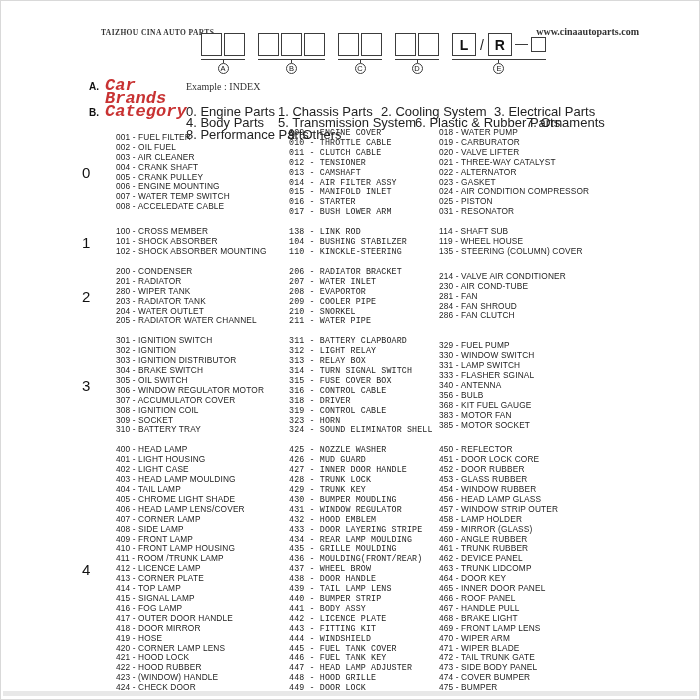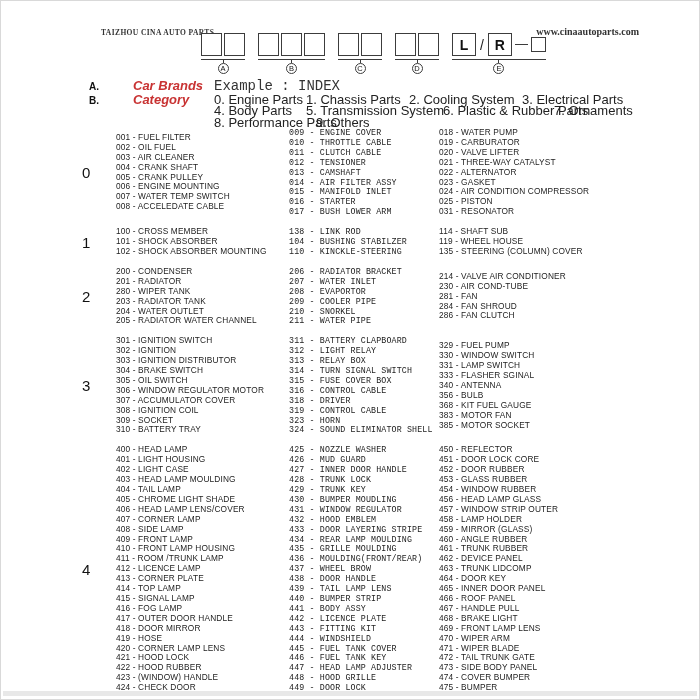--- a/index.html
+++ b/index.html
@@ -30,23 +30,23 @@
   .slash { font-size:14px; font-weight:400; margin:0 2px; color:#222; }
   .dash { width:13px; border-top:1.5px solid #3c3c3c; margin:0 1px; }
   .dline { align-self:stretch; border-bottom:1.5px solid #3c3c3c; margin-top:3px; }
   .tick { width:1px; height:3px; background:#3c3c3c; }
   .dcircle { width:11px; height:11px; border:1px solid #3c3c3c; border-radius:50%;
     font-size:7.5px; line-height:10px; text-align:center; color:#111; }
   
   .legend { position:absolute; left:88px; top:78px; width:580px; }
   .legend-row { display:flex; align-items:baseline; line-height:13px; }
   .l-label { font-weight:700; font-size:10px; width:16px; color:#111; }
-  .l-title { font-family:Liberation Sans, sans-serif; font-style:italic; font-weight:700;
-    font-size:13px; color:#c83232; width:81px;margin-left:28px; }
-  .l-example { font-family:Liberation Mono, monospace; font-size:14px; color:#333; }
+  .l-title { font-family:Liberation Mono, monospace; font-style:italic; font-weight:700;
+    font-size:17px; color:#c83232; width:81px; }
+  .l-example { font-family:Liberation Serif, serif; font-size:10px; color:#333; }
   .cat-rows { flex:1; }
   .cat-row { display:flex; line-height:11.3px; }
   .cat-item { font-size:13px; white-space:nowrap; color:#222; }
   
   .sections { position:absolute; left:78px; top:127px; right:8px; }
   .section { display:flex; align-items:center; margin-bottom:10px; }
   .section:nth-child(4) { margin-top:3px; }
   .section:nth-child(5) { margin-top:5px; }
   .snum { width:37px; font-size:15px; color:#111; padding-left:3px; flex:none; }
   .scols { display:flex; flex:1;align-items:center; }

